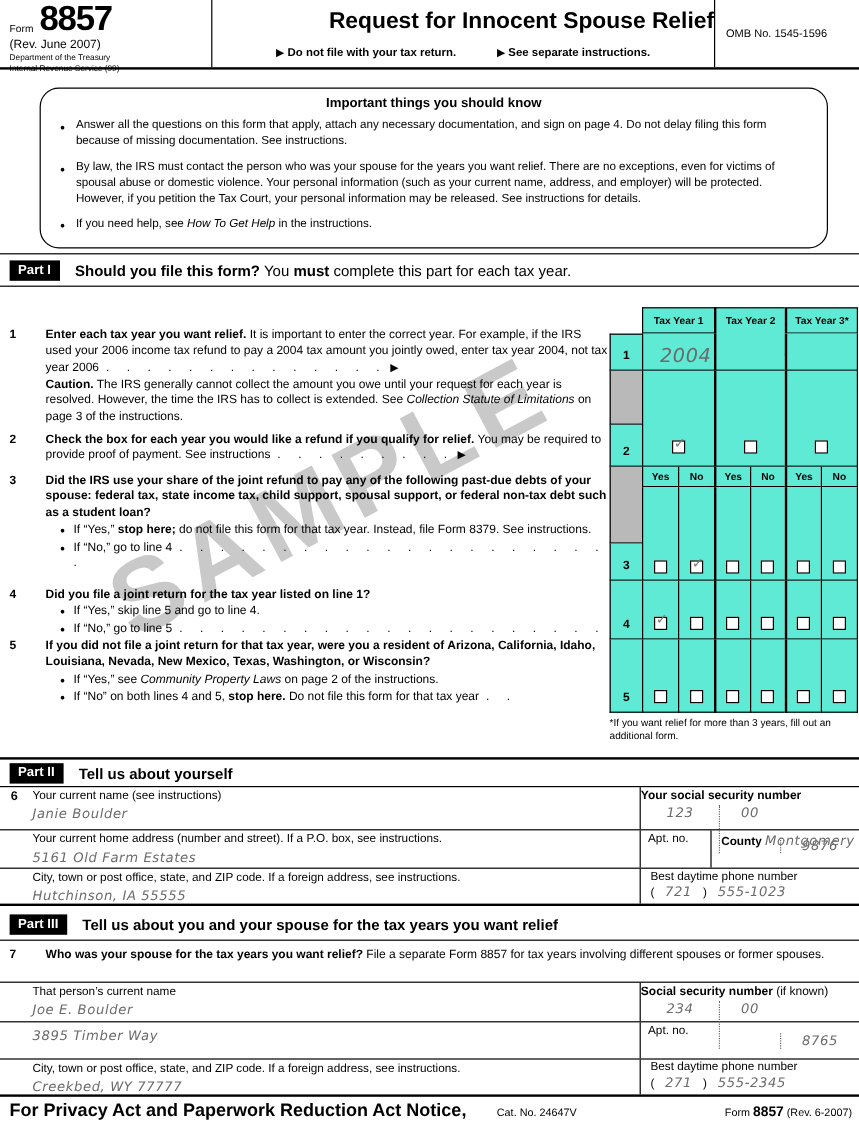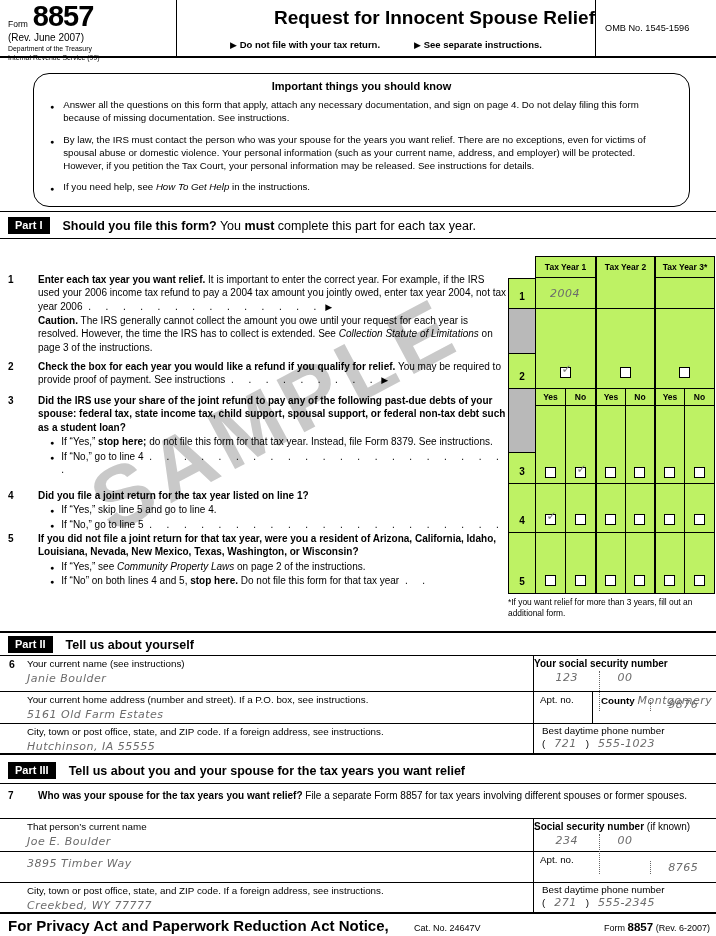--- a/index.html
+++ b/index.html
@@ -57,31 +57,31 @@
   
   .watermark {
     position:absolute; left:55px; top:365px; width:440px; text-align:center;
     font-size:86px; font-weight:bold; letter-spacing:7px; color:#c9c9c9;
     transform:rotate(-28deg); z-index:0; pointer-events:none;
   }
   .layer { position:relative; z-index:1; }
 
   
   .grid { position:absolute; left:508px; top:17px; width:207px; height:338px; font-size:8.5px; }
-  .gc { position:absolute; border-left:1px solid #000; border-bottom:1px solid #000; background:#bef264; }
+  .gc { position:absolute; border-left:1px solid #000; border-bottom:1px solid #000; background:#5eead4; }
   .gc.top { border-top:1.5px solid #000; }
   .gc.right { border-right:1.5px solid #000; }
   .gc.heavy { border-left-width:2px; }
   .gc.gray { background:#b9b9b9; }
   .gc.hcell { font-weight:bold; text-align:center; padding-top:5px; }
   .gc.ncell { font-weight:bold; font-size:10px; display:flex; align-items:flex-end; justify-content:center; padding-bottom:6px; }
   .gc.yn { font-weight:bold; text-align:center; padding-top:3px; }
   .cb { position:absolute; left:50%; margin-left:-6px; width:11px; height:11px; border:1px solid #000; background:#fff; }
   .cb.checked::after { content:"✓"; position:absolute; left:1px; top:-6px; font-size:12px; color:#7a7a7a; }
-  .yearval { padding:9px 14px 0 14px; font-size:11px; }
+  .yearval { padding:9px 14px 0 14px; font-size:16px; }
   .grid-note { position:absolute; left:508px; top:358px; width:206px; font-size:8.4px; line-height:1.3; }
 
   
   .fields { position:absolute; left:0; right:0; border-top:1px solid #000; }
   #p2fields { top:655px; } #p3fields { top:818px; }
   .frow { display:flex; border-bottom:1px solid #000; }
   .frow:last-child { border-bottom:2px solid #000; }
   .fl { flex:1; position:relative; padding:2px 0 0 27px; font-size:9.8px; }
   .fl .no { position:absolute; left:9px; top:2px; font-weight:bold; font-size:10.5px; }
   .fl .val { display:block; margin-top:3px; }

